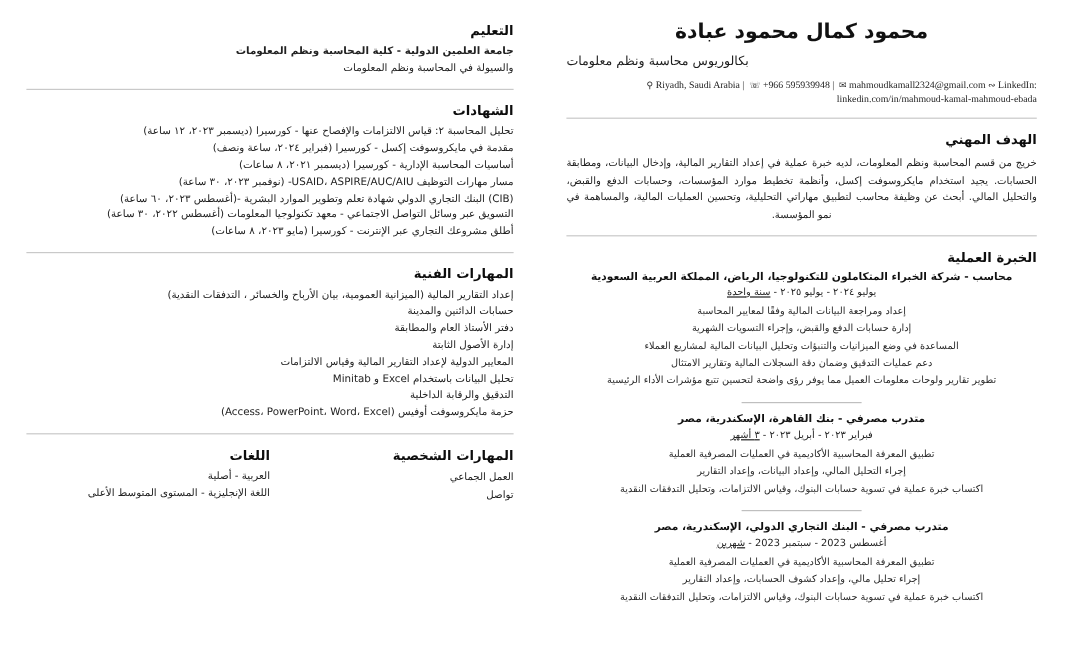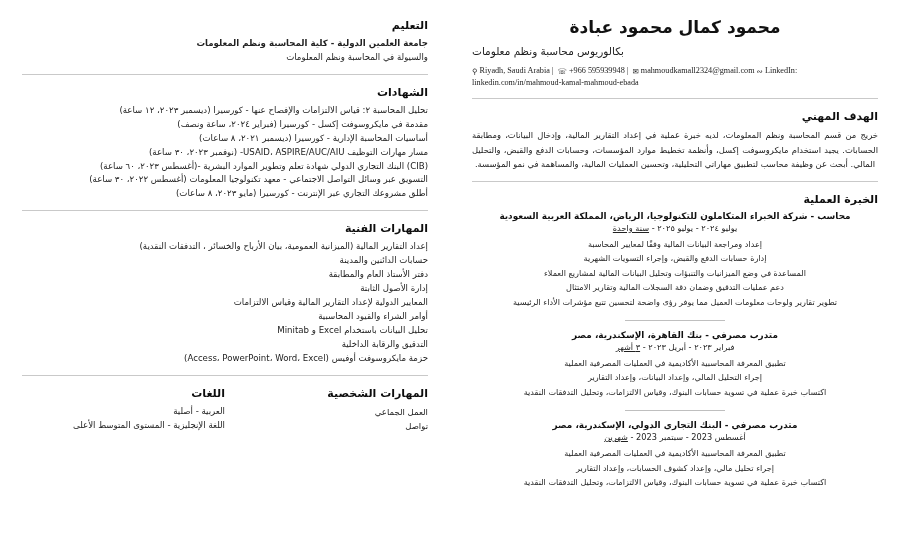--- a/index.html
+++ b/index.html
@@ -26,21 +26,21 @@
     background: #fff;
   }
 
   
   .col {
     box-sizing: border-box;
     position: relative;
   }
   .col-right {
     width: 450px;
-    padding: 8px 22px 0 22px;
+    padding: 8px 36px 0 22px;
   }
   .col-left {
     width: 450px;
     padding: 8px 22px 0 22px;
   }
 
   
   .name {
     text-align: center;
     font-size: 17px;
@@ -51,21 +51,21 @@
     color: #111;
   }
   .subtitle {
     text-align: left;
     font-size: 10.5px;
     margin: 7px 0 0 0;
     color: #1d1d1d;
   }
   .contact {
     direction: ltr;
-    text-align: left;
+    text-align: right;
     font-size: 8.2px;
     line-height: 1.45;
     margin: 8px 0 0 0;
     color: #222;
     font-family: "Liberation Serif", "DejaVu Serif", serif;
   }
   .contact .ic {
     font-size: 7.5px;
     display: inline-block;
     transform: translateY(0.5px);
@@ -243,21 +243,20 @@
 
     <hr class="hr-full">
 
     <div>
       <div class="sec-title">المهارات الفنية</div>
       <div class="line">إعداد التقارير المالية (الميزانية العمومية، بيان الأرباح والخسائر ، التدفقات النقدية)</div>
       <div class="line">حسابات الدائنين والمدينة</div>
       <div class="line">دفتر الأستاذ العام والمطابقة</div>
       <div class="line">إدارة الأصول الثابتة</div>
       <div class="line">المعايير الدولية لإعداد التقارير المالية وقياس الالتزامات</div>
-      <div class="line">أوامر الشراء والقيود المحاسبية</div>
       <div class="line">تحليل البيانات باستخدام Excel و Minitab</div>
       <div class="line">التدقيق والرقابة الداخلية</div>
       <div class="line">حزمة مايكروسوفت أوفيس (Access، PowerPoint، Word، Excel)</div>
     </div>
 
     <hr class="hr-full">
 
     <div class="bottom-wrap">
 
       <div class="bottom-col">

